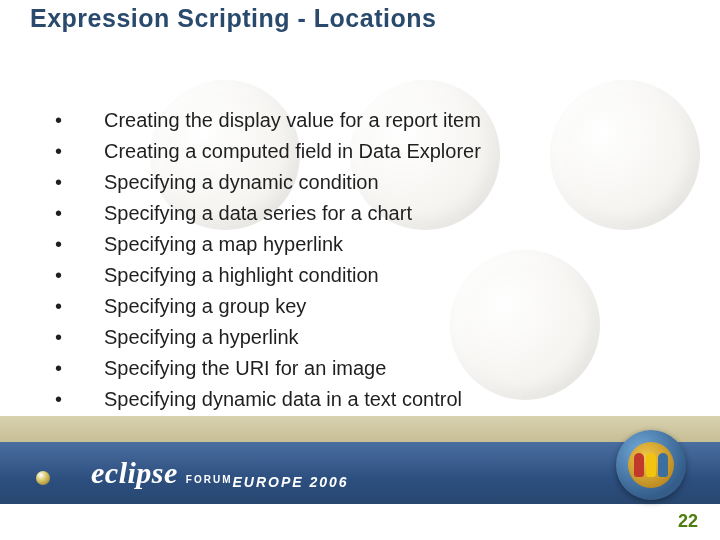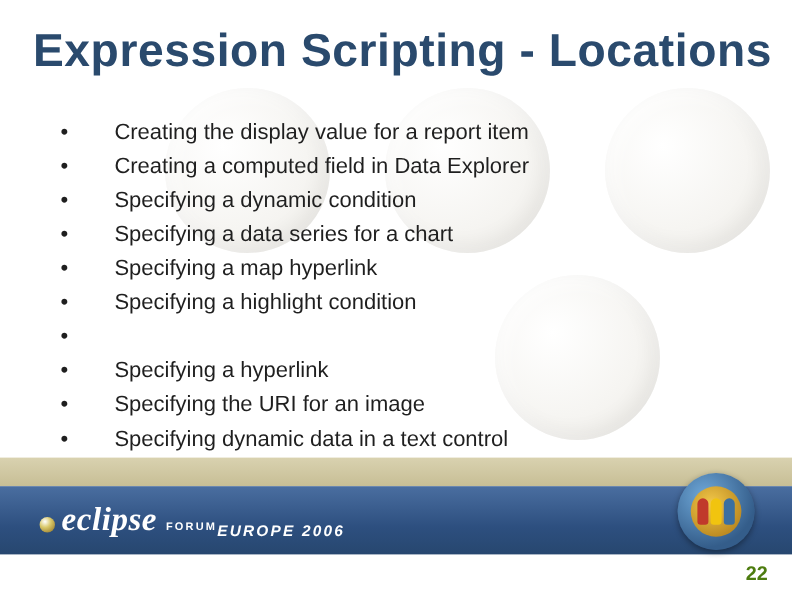--- a/index.html
+++ b/index.html
@@ -5,31 +5,31 @@
   * { margin: 0; padding: 0; box-sizing: border-box; }
   html, body { width: 720px; height: 540px; font-family: Arial, Helvetica, sans-serif; background: #fff; overflow: hidden; }
   .slide { position: relative; width: 720px; height: 540px; background: #fff; }
   .bg-circles { position: absolute; inset: 0; pointer-events: none; }
   .bg-circle { position: absolute; border-radius: 50%; background: radial-gradient(circle at 35% 35%, #ffffff 0%, #f6f5f2 55%, #eeece7 100%); box-shadow: inset -6px -6px 18px rgba(0,0,0,0.06), inset 6px 6px 18px rgba(255,255,255,0.8); }
   .c1 { width: 150px; height: 150px; left: 150px; top: 80px; }
   .c2 { width: 150px; height: 150px; left: 350px; top: 80px; }
   .c3 { width: 150px; height: 150px; left: 550px; top: 80px; }
   .c4 { width: 150px; height: 150px; left: 450px; top: 250px; }
 
-  .title { position: absolute; left: 30px; top: 22px; font-family: Verdana, Geneva, sans-serif; font-size: 42px; color: #2a4a6d; letter-spacing: 0.5px; }
+  .title { position: absolute; left: 30px; top: 4px; font-family: Verdana, Geneva, sans-serif; font-size: 25px; color: #2a4a6d; letter-spacing: 0.5px; }
 
   .bullets { position: absolute; left: 55px; top: 106px; width: 560px; }
   .bullet-row { display: flex; align-items: flex-start; margin-bottom: 3px; }
   .dot { width: 18px; flex: 0 0 18px; font-size: 20px; line-height: 28px; color: #1f1f1f; }
   .txt { font-size: 20px; line-height: 28px; color: #1f1f1f; margin-left: 31px; }
 
   .band { position: absolute; left: 0; right: 0; top: 416px; height: 26px; background: linear-gradient(#d9d2b0, #c7be95); }
   .logobar { position: absolute; left: 0; right: 0; top: 442px; height: 62px; background: linear-gradient(#4a6ea0, #2d4f7f 60%, #27476f); display: flex; align-items: center; }
   .eclipse-logo { margin-left: 36px; display: flex; align-items: baseline; gap: 2px; }
-  .eclipse-word { font-family: Georgia, 'Times New Roman', serif; font-style: italic; font-weight: bold; font-size: 30px; color: #ffffff; letter-spacing: 0.5px; }
+  .eclipse-word { font-family: Georgia, 'Times New Roman', serif; font-style: italic; font-weight: bold; font-size: 30px; color: #ffffff; letter-spacing: 0.5px; margin-left: 35px; }
   .orb { display:inline-block; width:14px; height:14px; border-radius:50%; background: radial-gradient(circle at 35% 30%, #fff, #d9c86a 40%, #8a6b1e 100%); transform: translateY(2px); margin-right:4px; }
   .forum-stack { display:flex; flex-direction:row; margin-left:6px; line-height:1; }
   .forum { font-size:10px; font-weight:bold; letter-spacing:2px; color:#fff; }
   .europe { font-size:14px; font-weight:bold; font-style:italic; letter-spacing:2px; color:#fff; }
 
   .medal { position:absolute; right:34px; top:430px; width:70px; height:70px; border-radius:50%; background: radial-gradient(circle at 35% 30%, #6fa8d8, #345d8a 70%); box-shadow: 0 2px 6px rgba(0,0,0,0.4); display:flex; align-items:center; justify-content:center; }
   .medal-inner { width:46px; height:46px; border-radius:50%; background: radial-gradient(circle at 40% 35%, #f3c94a, #b8861f 80%); display:flex; align-items:center; justify-content:center; gap:2px; }
   .figure { width:10px; height:24px; border-radius:5px 5px 3px 3px; }
   .f1 { background:#c0392b; }
   .f2 { background:#f1c40f; }
@@ -71,20 +71,21 @@
     <div class="bullet-row">
         <span class="dot">•</span>
         <span class="txt">Specifying a map hyperlink</span>
       </div>
     <div class="bullet-row">
         <span class="dot">•</span>
         <span class="txt">Specifying a highlight condition</span>
       </div>
     <div class="bullet-row">
         <span class="dot">•</span>
+        <span class="txt">Specifying a group key</span>
       </div>
     <div class="bullet-row">
         <span class="dot">•</span>
         <span class="txt">Specifying a hyperlink</span>
       </div>
     <div class="bullet-row">
         <span class="dot">•</span>
         <span class="txt">Specifying the URI for an image</span>
       </div>
     <div class="bullet-row">

